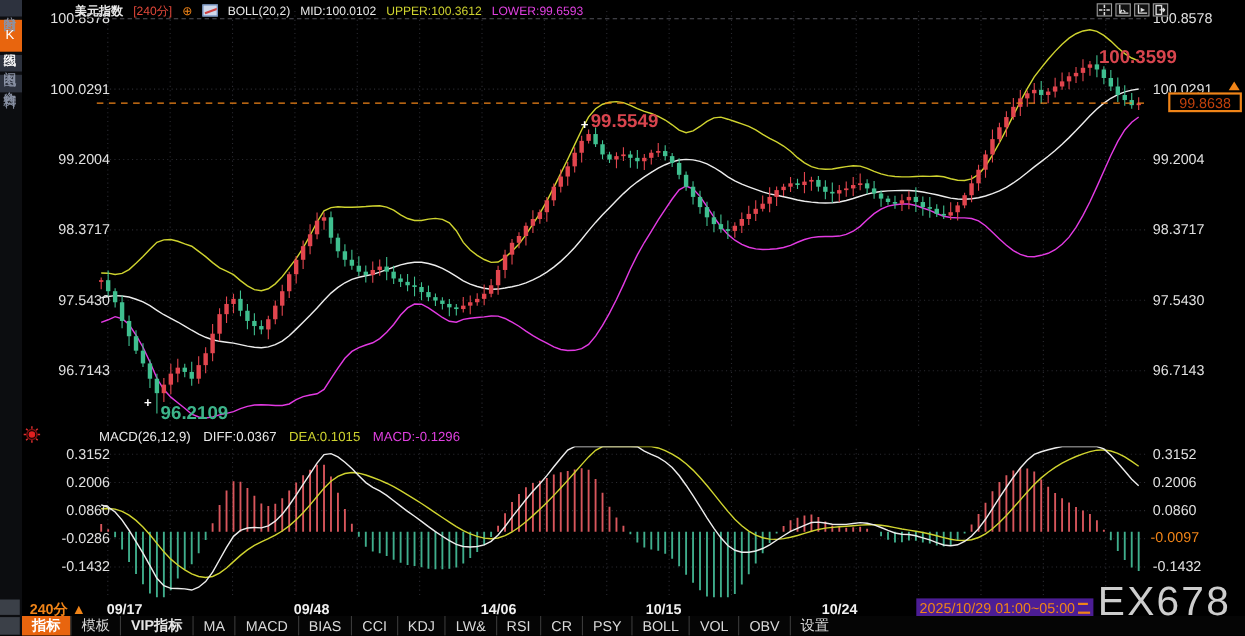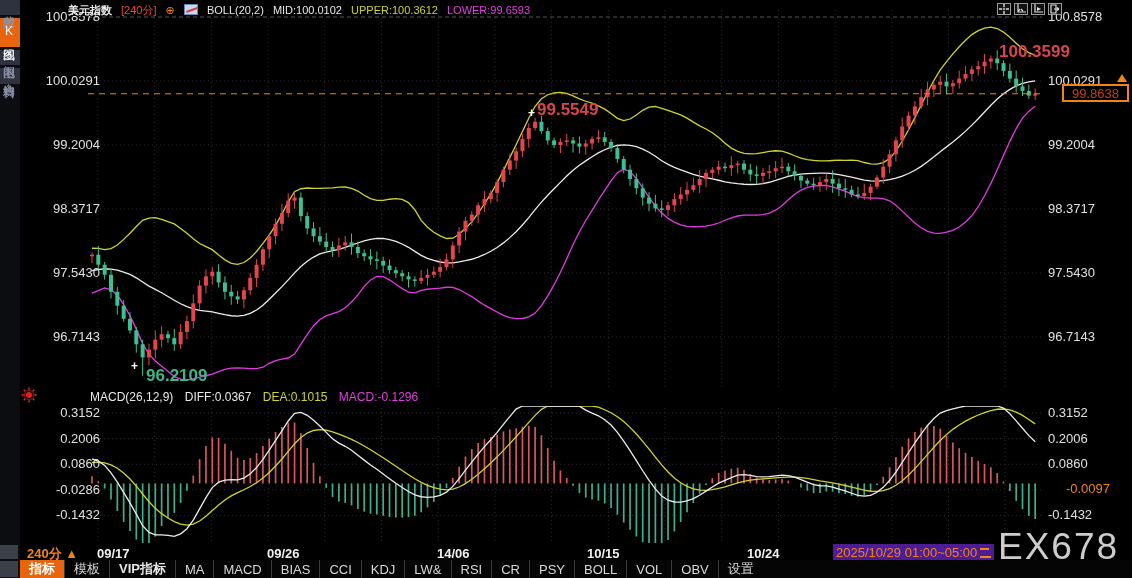--- a/index.html
+++ b/index.html
@@ -38,21 +38,21 @@
   #chart { position:absolute; left:0; top:0; z-index:1; }
 
   
   .mk { position:absolute; font-size:17px; font-weight:bold; z-index:4; white-space:nowrap; }
   .cross { position:absolute; color:#fff; font-size:12px; font-weight:bold; z-index:4; }
   #cur-price { position:absolute; left:1062px; top:84px; width:67px; height:18px; border:2px solid #f08418;
                color:#c2410c; background:#000; font-size:13px; text-align:center; line-height:15px; z-index:5; }
   #cur-arrow { position:absolute; left:1117px; top:74px; width:0; height:0; z-index:6;
                border-left:5px solid transparent; border-right:5px solid transparent; border-bottom:8px solid #f08418; }
   #macd-cur { position:absolute; left:1046px; top:481px; width:64px; height:16px; background:#000;
-              color:#f08418; font-size:13px; z-index:5;text-align:right; }
+              color:#f08418; font-size:13px; z-index:5; }
 
   
   #macd-hdr { position:absolute; left:90px; top:390px; font-size:12px; z-index:4; white-space:nowrap; }
   #macd-hdr span { margin-right:8px; }
 
   
   #live { position:absolute; left:21px; top:387px; z-index:5; }
 
   
   #date-row { position:absolute; left:0; top:544px; width:1132px; height:16px; z-index:5; }
@@ -671,21 +671,21 @@
   <div id="cur-price">99.8638</div>
   <div id="cur-arrow"></div>
   <div id="macd-cur">-0.0097</div>
 
   <div id="date-row">
     <span id="period-lbl">240分 ▲</span>
     <span id="stamp">
       <span>2025/10/29 01:00~05:00</span><span id="stamp-ic"><i></i></span>
     </span>
   <span class="date-lbl" style="left: 97px;">09/17</span>
-      <span class="date-lbl" style="left: 267px;">09/26</span>
+      <span class="date-lbl" style="left: 267px;">09/48</span>
       <span class="date-lbl" style="left: 437px;">14/06</span>
       <span class="date-lbl" style="left: 587px;">10/15</span>
       <span class="date-lbl" style="left: 747px;">10/24</span>
     </div>
 
   <nav id="toolbar">
       <div class="tb-item active">指标</div>
       <div class="tb-item">模板</div>
       <div class="tb-item vip">VIP指标</div>
       <div class="tb-item">MA</div>

